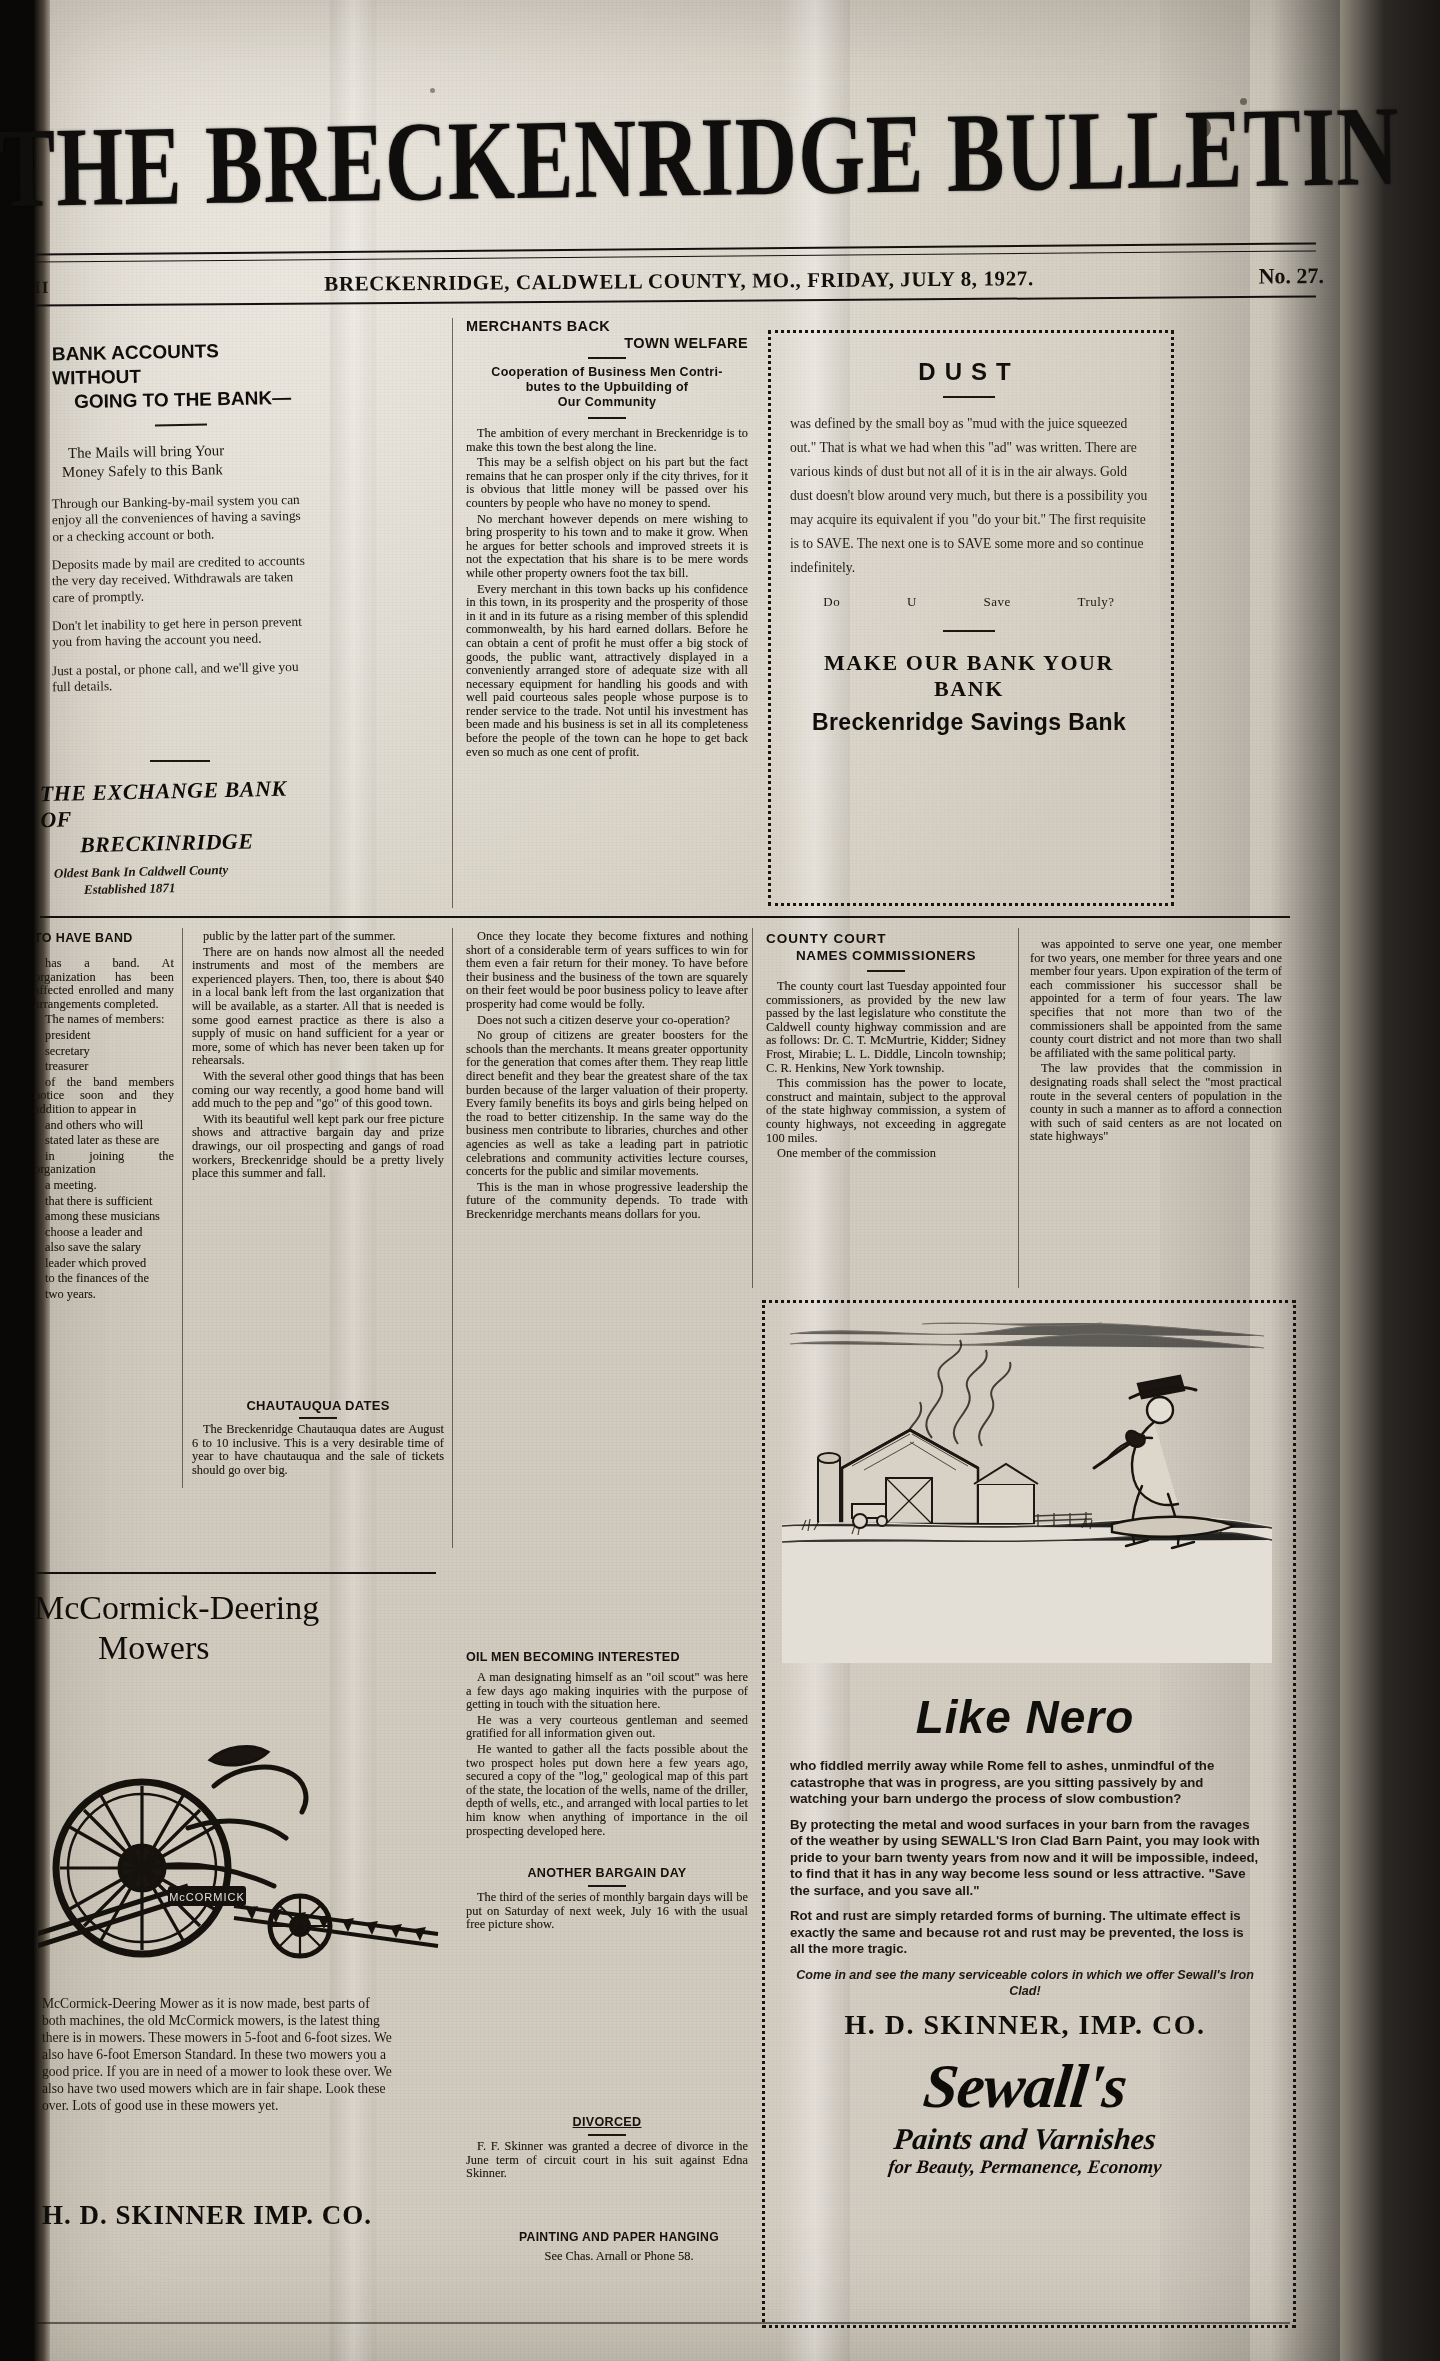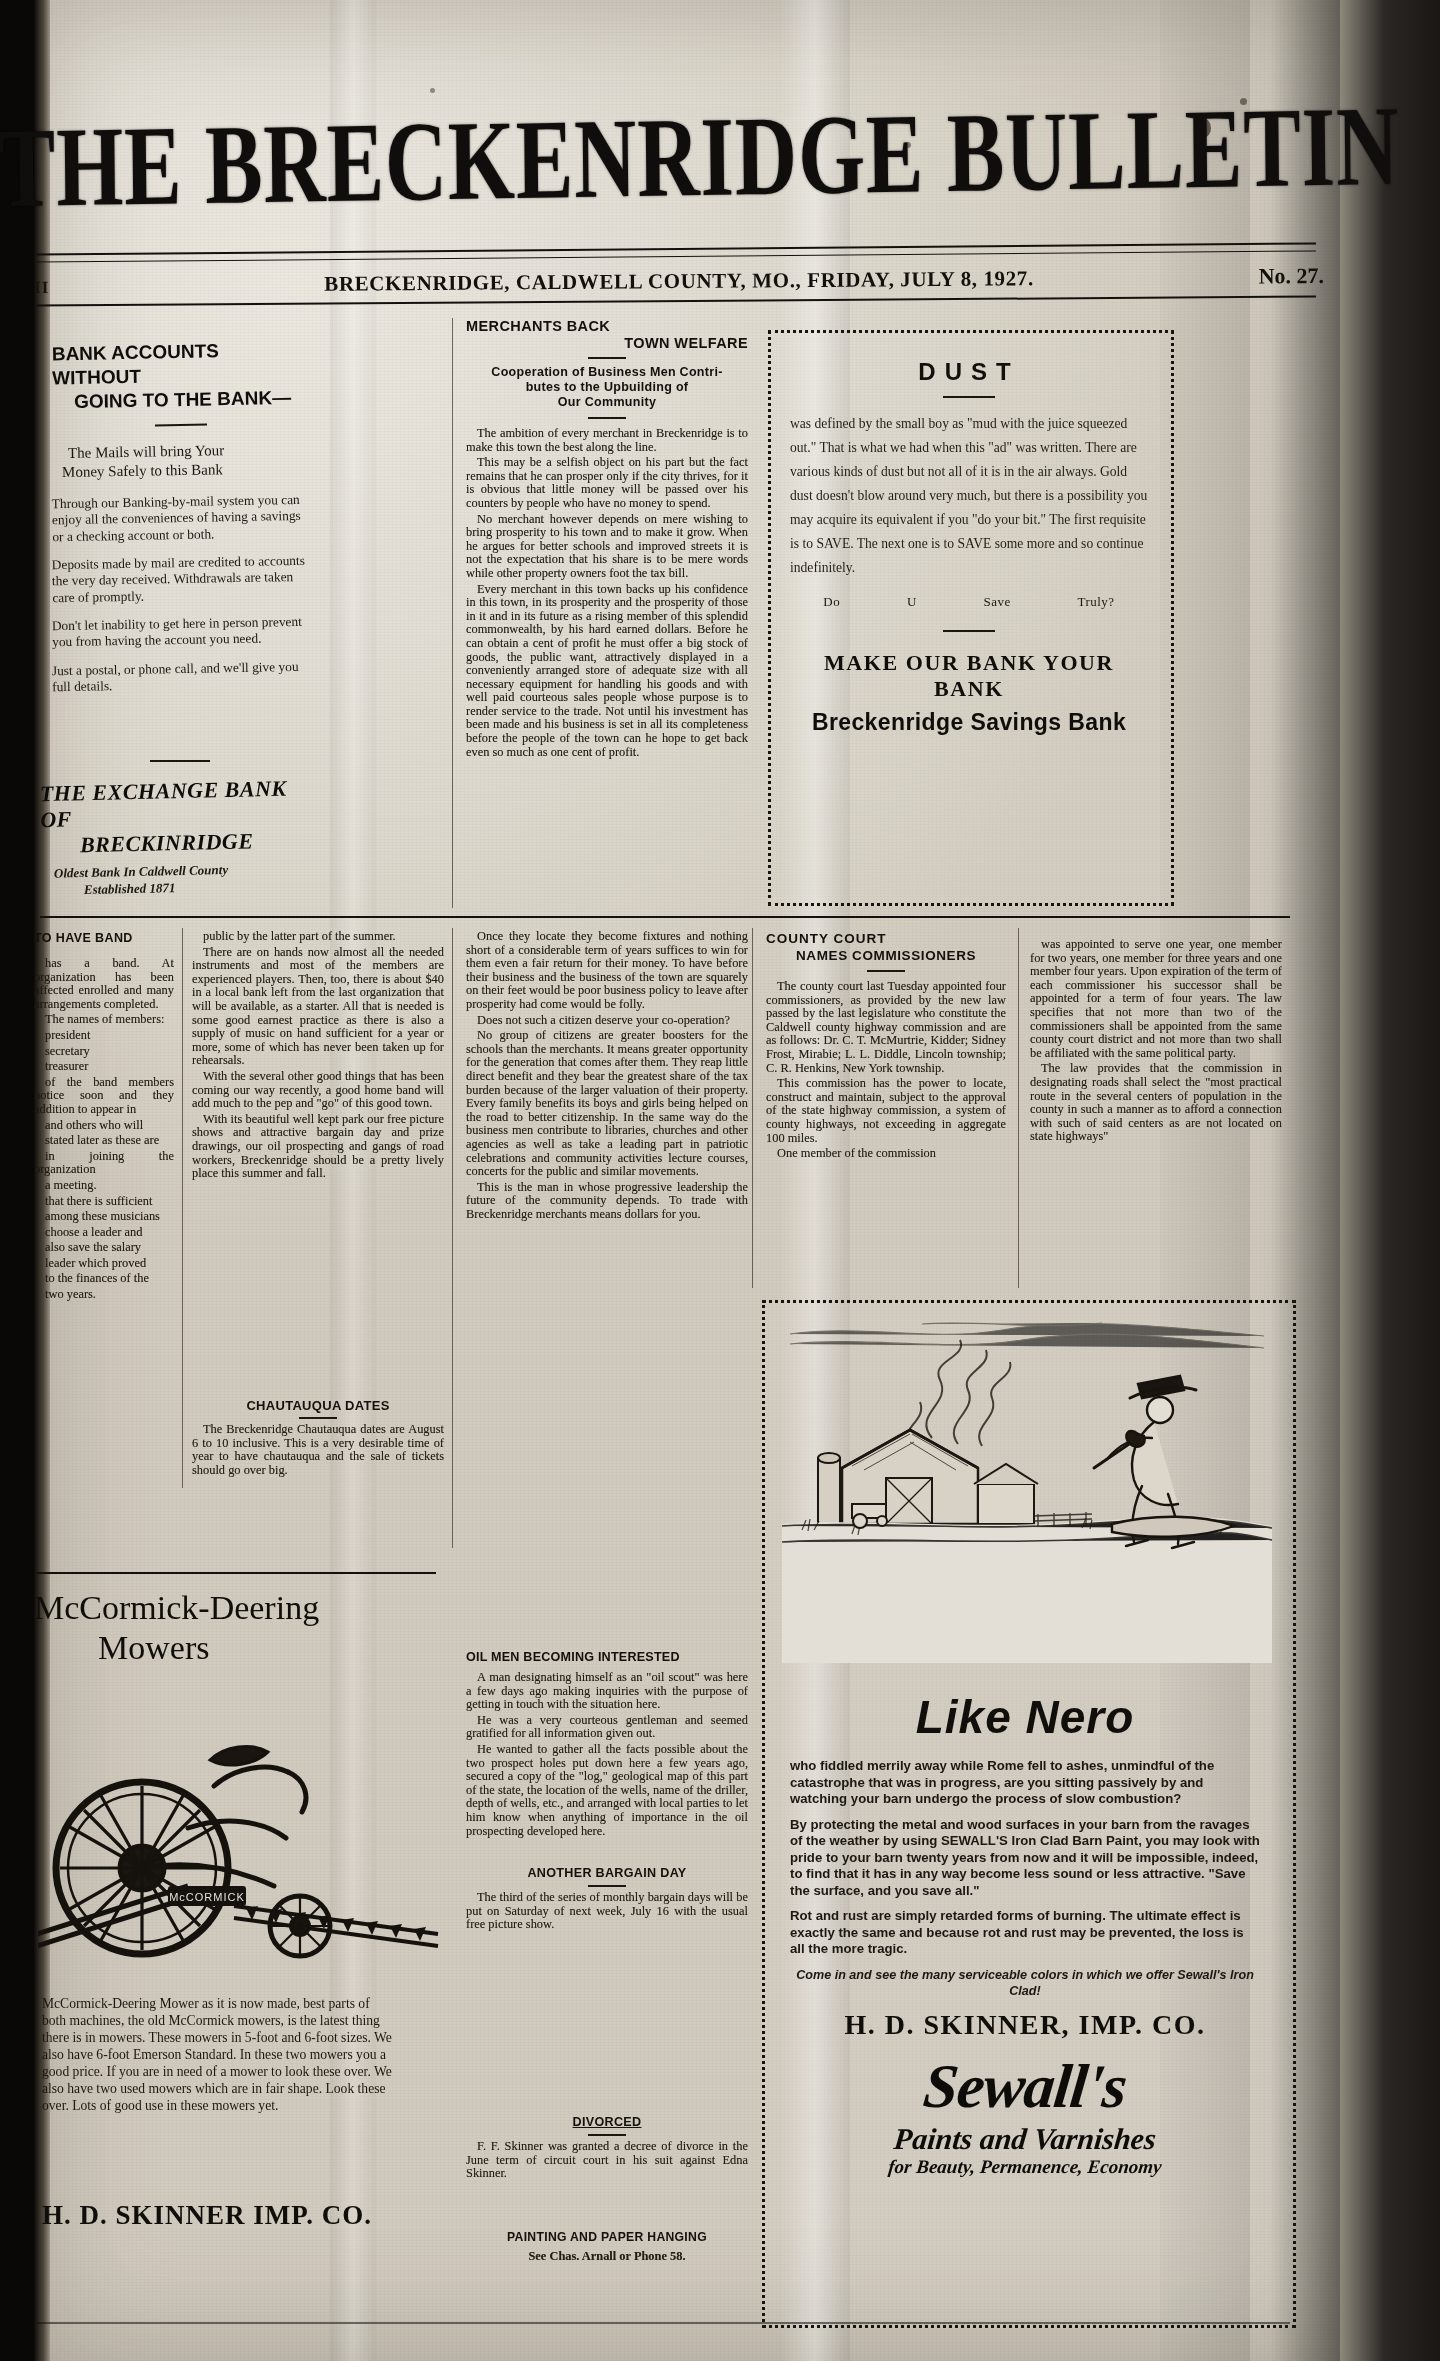--- a/index.html
+++ b/index.html
@@ -249,24 +249,24 @@
   </div>
 
   <div class="col" style="left:466px;top:2115px;width:282px;">
     <div class="hd hd2" style="font-size:12.6px;text-decoration:underline;">DIVORCED</div>
     <div class="dash-sm"></div>
     <div class="body-txt">
         <p>F. F. Skinner was granted a decree of divorce in the June term of circuit court in his suit against Edna Skinner.</p>
       </div>
   </div>
 
-  <div class="col" style="left:466px;top:2230px;width:282px;">
+  <div class="col" style="left:478px;top:2230px;width:282px;">
     <div class="hd hd2" style="font-size:12.2px;">PAINTING AND PAPER HANGING</div>
     <div class="body-txt" style="margin-top:5px;text-align:center;">
-        <p style="text-indent:0;font-weight:bold;">See Chas. Arnall or Phone 58.</p>
+        <p style="text-indent:0;">See Chas. Arnall or Phone 58.</p>
       </div>
   </div>
 
   <div class="vrule" style="left:752px;top:928px;height:360px;"></div>
   <div class="col" style="left:766px;top:930px;width:240px;">
     <div class="hd hd1" style="font-size:13.5px;letter-spacing:1px;">COUNTY COURT</div>
     <div class="hd hd1" style="font-size:13.5px;letter-spacing:.6px;padding-left:30px;">NAMES COMMISSIONERS</div>
     <div class="dash-sm" style="margin:6px auto 8px auto;"></div>
     <div class="body-txt" id="county-body">
         <p>The county court last Tuesday appointed four commissioners, as provided by the new law passed by the last legislature who constitute the Caldwell county highway commission and are as follows: Dr. C. T. McMurtrie, Kidder; Sidney Frost, Mirabie; L. L. Diddle, Lincoln township; C. R. Henkins, New York township.</p>

